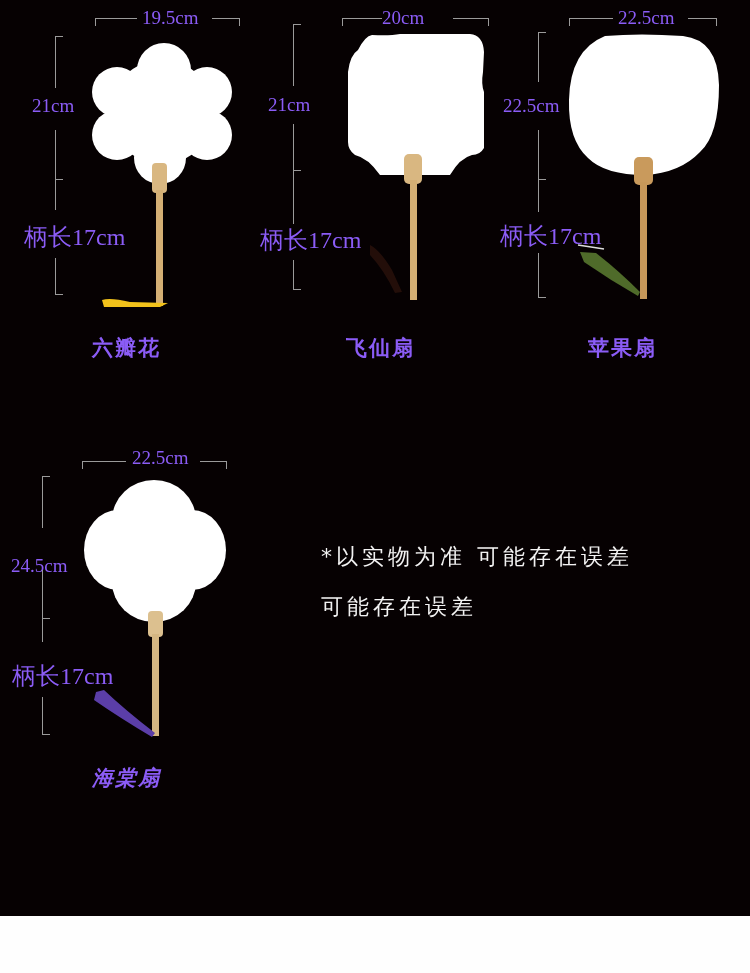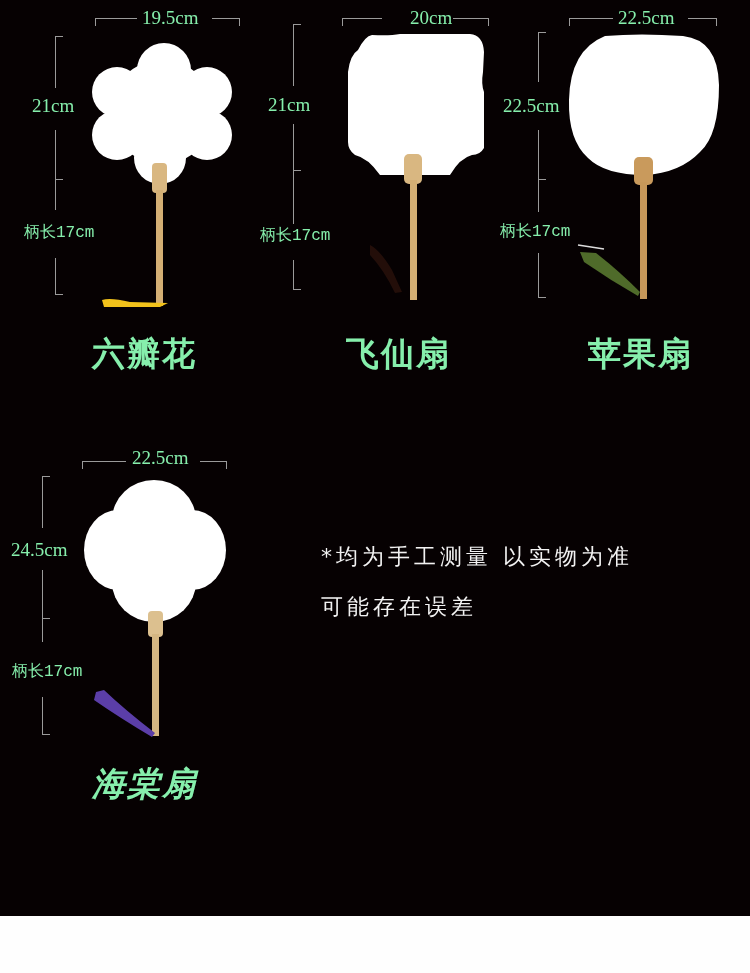--- a/index.html
+++ b/index.html
@@ -1,24 +1,24 @@
 <!DOCTYPE html>
 <html><head>
 <meta charset="utf-8">
 <style>
   * { margin:0; padding:0; box-sizing:border-box; }
   html, body { width:750px; height:973px; background:#fefefe; overflow:hidden; }
   body { position:relative; font-family:"DejaVu Serif", serif; }
   .stage { position:absolute; left:0; top:0; width:750px; height:916px; background:#060102; }
   .abs { position:absolute; }
-  .dim { color:#86efac; font-family:"Liberation Serif","DejaVu Serif", serif; font-size:19px; white-space:nowrap; line-height:1; }
-  .dim-small { font-size:16px;font-family:Liberation Mono, monospace; }
+  .dim { color:#8b5cf6; font-family:"Liberation Serif","DejaVu Serif", serif; font-size:19px; white-space:nowrap; line-height:1; }
+  .dim-small { font-size:24px; }
   .hline { position:absolute; height:1px; background:#9a9a9a; }
   .vline { position:absolute; width:1px; background:#9a9a9a; }
-  .title { color:#86efac; font-family:"DejaVu Serif", serif; font-weight:bold; font-size:33px; letter-spacing:2px; white-space:nowrap; line-height:1; }
+  .title { color:#8b5cf6; font-family:"DejaVu Serif", serif; font-weight:bold; font-size:21px; letter-spacing:2px; white-space:nowrap; line-height:1; }
   .note { color:#f2f2f2; font-family:"DejaVu Sans", sans-serif; font-size:22px; letter-spacing:4px; white-space:nowrap; line-height:1; }
   svg { position:absolute; overflow:visible; }
 </style>
 </head>
 <body>
 
 <div class="stage">
 
   <div>
 
@@ -52,21 +52,21 @@
       <path d="M102 300 Q110 297 130 302 L168 303 L160 307 L104 307 Z" fill="#f2c21b"></path>
     </svg>
     <div class="abs title" style="left:92px; top:337px;">六瓣花</div>
   </div>
 
   <div>
     <div class="hline" style="left:342px; top:18px; width:40px;"></div>
     <div class="vline" style="left:342px; top:18px; height:8px;"></div>
     <div class="hline" style="left:453px; top:18px; width:36px;"></div>
     <div class="vline" style="left:488px; top:18px; height:8px;"></div>
-    <div class="abs dim" style="left:410px; top:8px;">20cm</div>
+    <div class="abs dim" style="left:382px; top:8px;">20cm</div>
     <div class="hline" style="left:293px; top:24px; width:8px;"></div>
     <div class="vline" style="left:293px; top:24px; height:62px;"></div>
     <div class="abs dim" style="left:268px; top:95px;">21cm</div>
     <div class="vline" style="left:293px; top:124px; height:100px;"></div>
     <div class="hline" style="left:293px; top:170px; width:8px;"></div>
     <div class="abs dim dim-small" style="left:260px; top:228px;">柄长17cm</div>
     <div class="vline" style="left:293px; top:260px; height:30px;"></div>
     <div class="hline" style="left:293px; top:289px; width:8px;"></div>
     <svg style="left:0; top:0;" width="750" height="320">
       <path d="M372 35 Q390 36 400 34 L470 34 Q483 35 484 52 L483 72 Q481 84 484 92 L484 148 Q480 155 472 155 Q460 158 450 175 L380 175 Q368 158 355 155 Q348 150 348 142 L348 72 Q350 55 358 50 Q365 36 372 35 Z" fill="#ffffff"></path>
@@ -102,21 +102,21 @@
   </div>
 
   <div>
     <div class="hline" style="left:82px; top:461px; width:44px;"></div>
     <div class="vline" style="left:82px; top:461px; height:8px;"></div>
     <div class="hline" style="left:200px; top:461px; width:26px;"></div>
     <div class="vline" style="left:226px; top:461px; height:8px;"></div>
     <div class="abs dim" style="left:132px; top:448px;">22.5cm</div>
     <div class="hline" style="left:42px; top:476px; width:8px;"></div>
     <div class="vline" style="left:42px; top:476px; height:52px;"></div>
-    <div class="abs dim" style="left:11px; top:540px;">24.5cm</div>
+    <div class="abs dim" style="left:11px; top:556px;">24.5cm</div>
     <div class="vline" style="left:42px; top:570px; height:72px;"></div>
     <div class="hline" style="left:42px; top:618px; width:8px;"></div>
     <div class="abs dim dim-small" style="left:12px; top:664px;">柄长17cm</div>
     <div class="vline" style="left:42px; top:697px; height:38px;"></div>
     <div class="hline" style="left:42px; top:734px; width:8px;"></div>
     <svg style="left:0; top:0;" width="250" height="780">
       <g fill="#ffffff">
         <ellipse cx="154" cy="520" rx="42" ry="40"></ellipse>
         <ellipse cx="118" cy="550" rx="34" ry="40"></ellipse>
         <ellipse cx="192" cy="550" rx="34" ry="40"></ellipse>
@@ -124,18 +124,18 @@
         <circle cx="154" cy="550" r="52"></circle>
       </g>
       <rect x="148" y="611" width="15" height="26" rx="4" fill="#dcc08f"></rect>
       <rect x="152" y="634" width="7" height="102" fill="#d4b682"></rect>
       <path d="M96 692 L104 690 Q125 710 155 733 L152 737 Q120 718 94 700 Z" fill="#5b3ea8"></path>
     </svg>
     <div class="abs title" style="left:92px; top:767px;font-style:italic;">海棠扇</div>
   </div>
 
   <div>
-    <div class="abs note" style="left:321px; top:546px;">*均为手工测量 以实物为准</div>
+    <div class="abs note" style="left:321px; top:546px;">*以实物为准 可能存在误差</div>
     <div class="abs note" style="left:321px; top:596px;">可能存在误差</div>
   </div>
 </div>
 
 <div class="abs" style="left:0; top:916px; width:750px; height:57px; background:#fefefe;"></div>
 
 </body></html>

